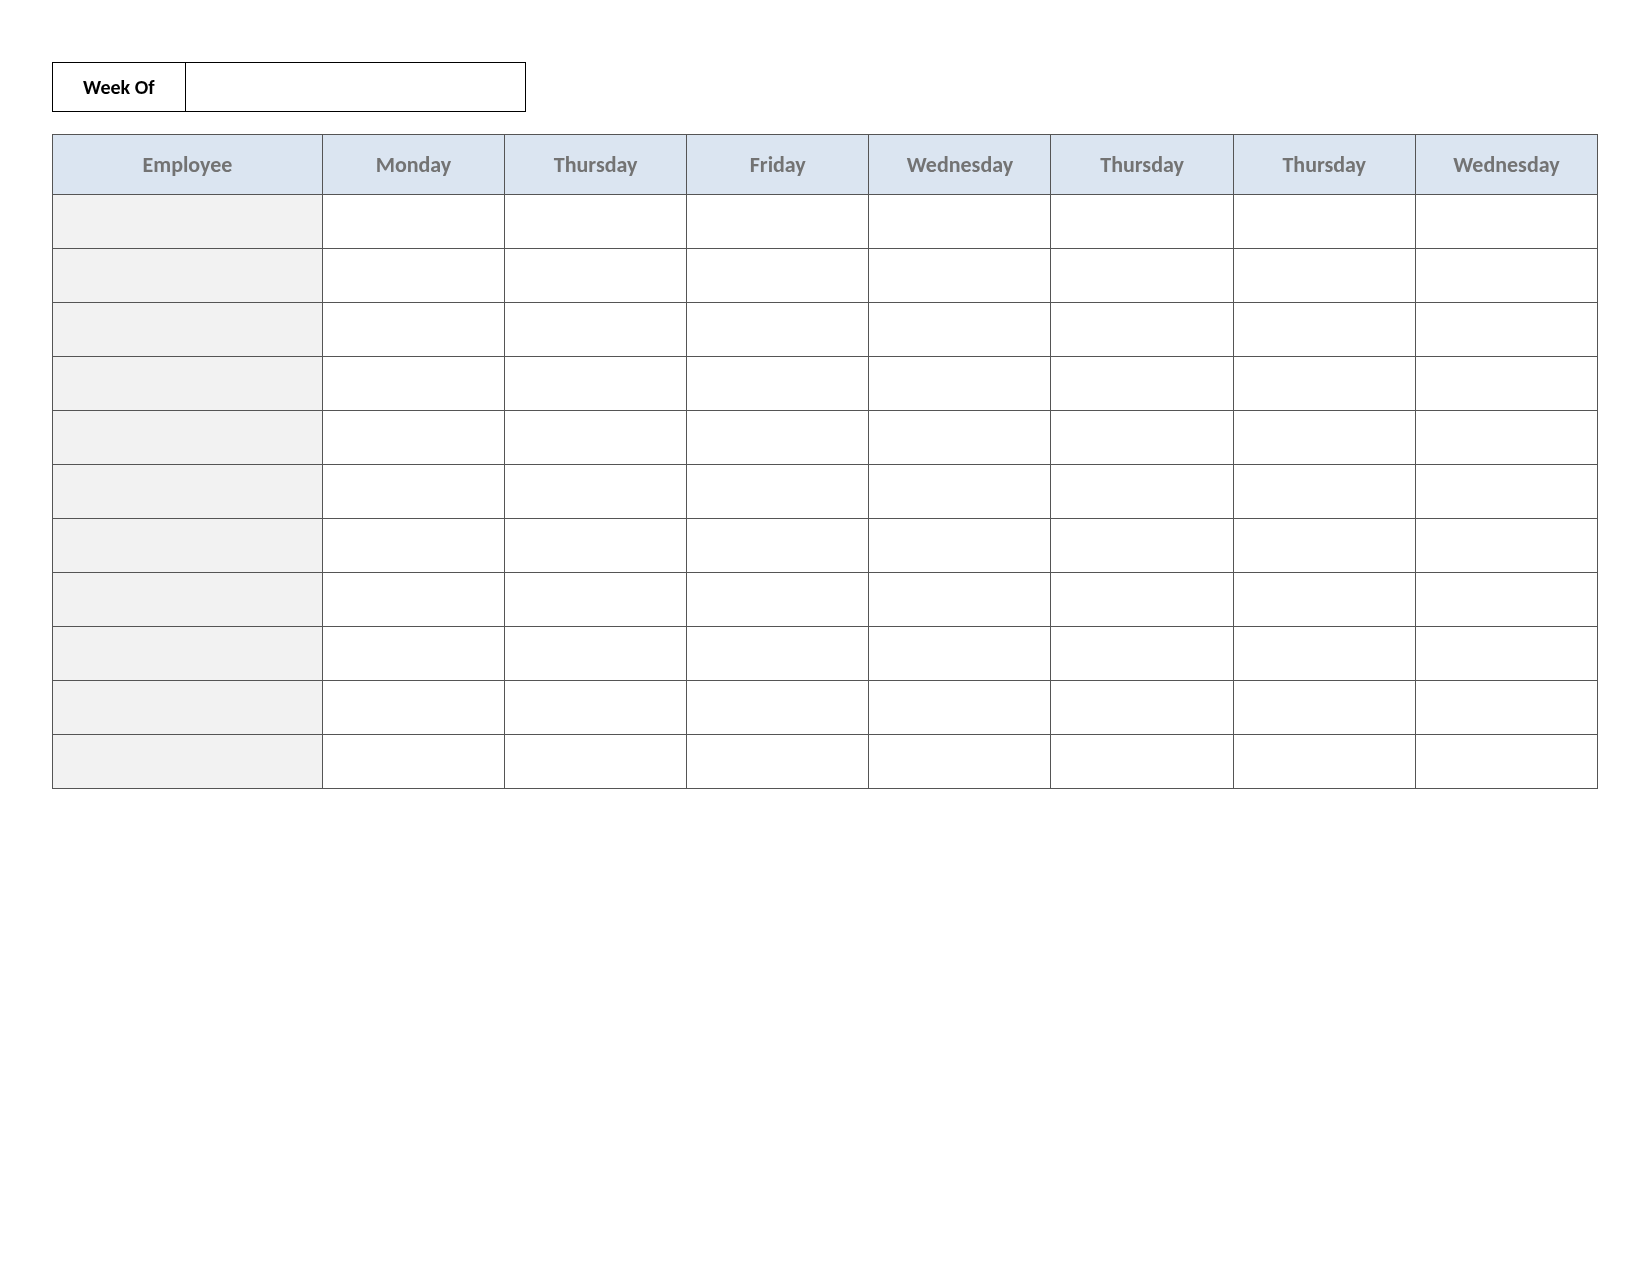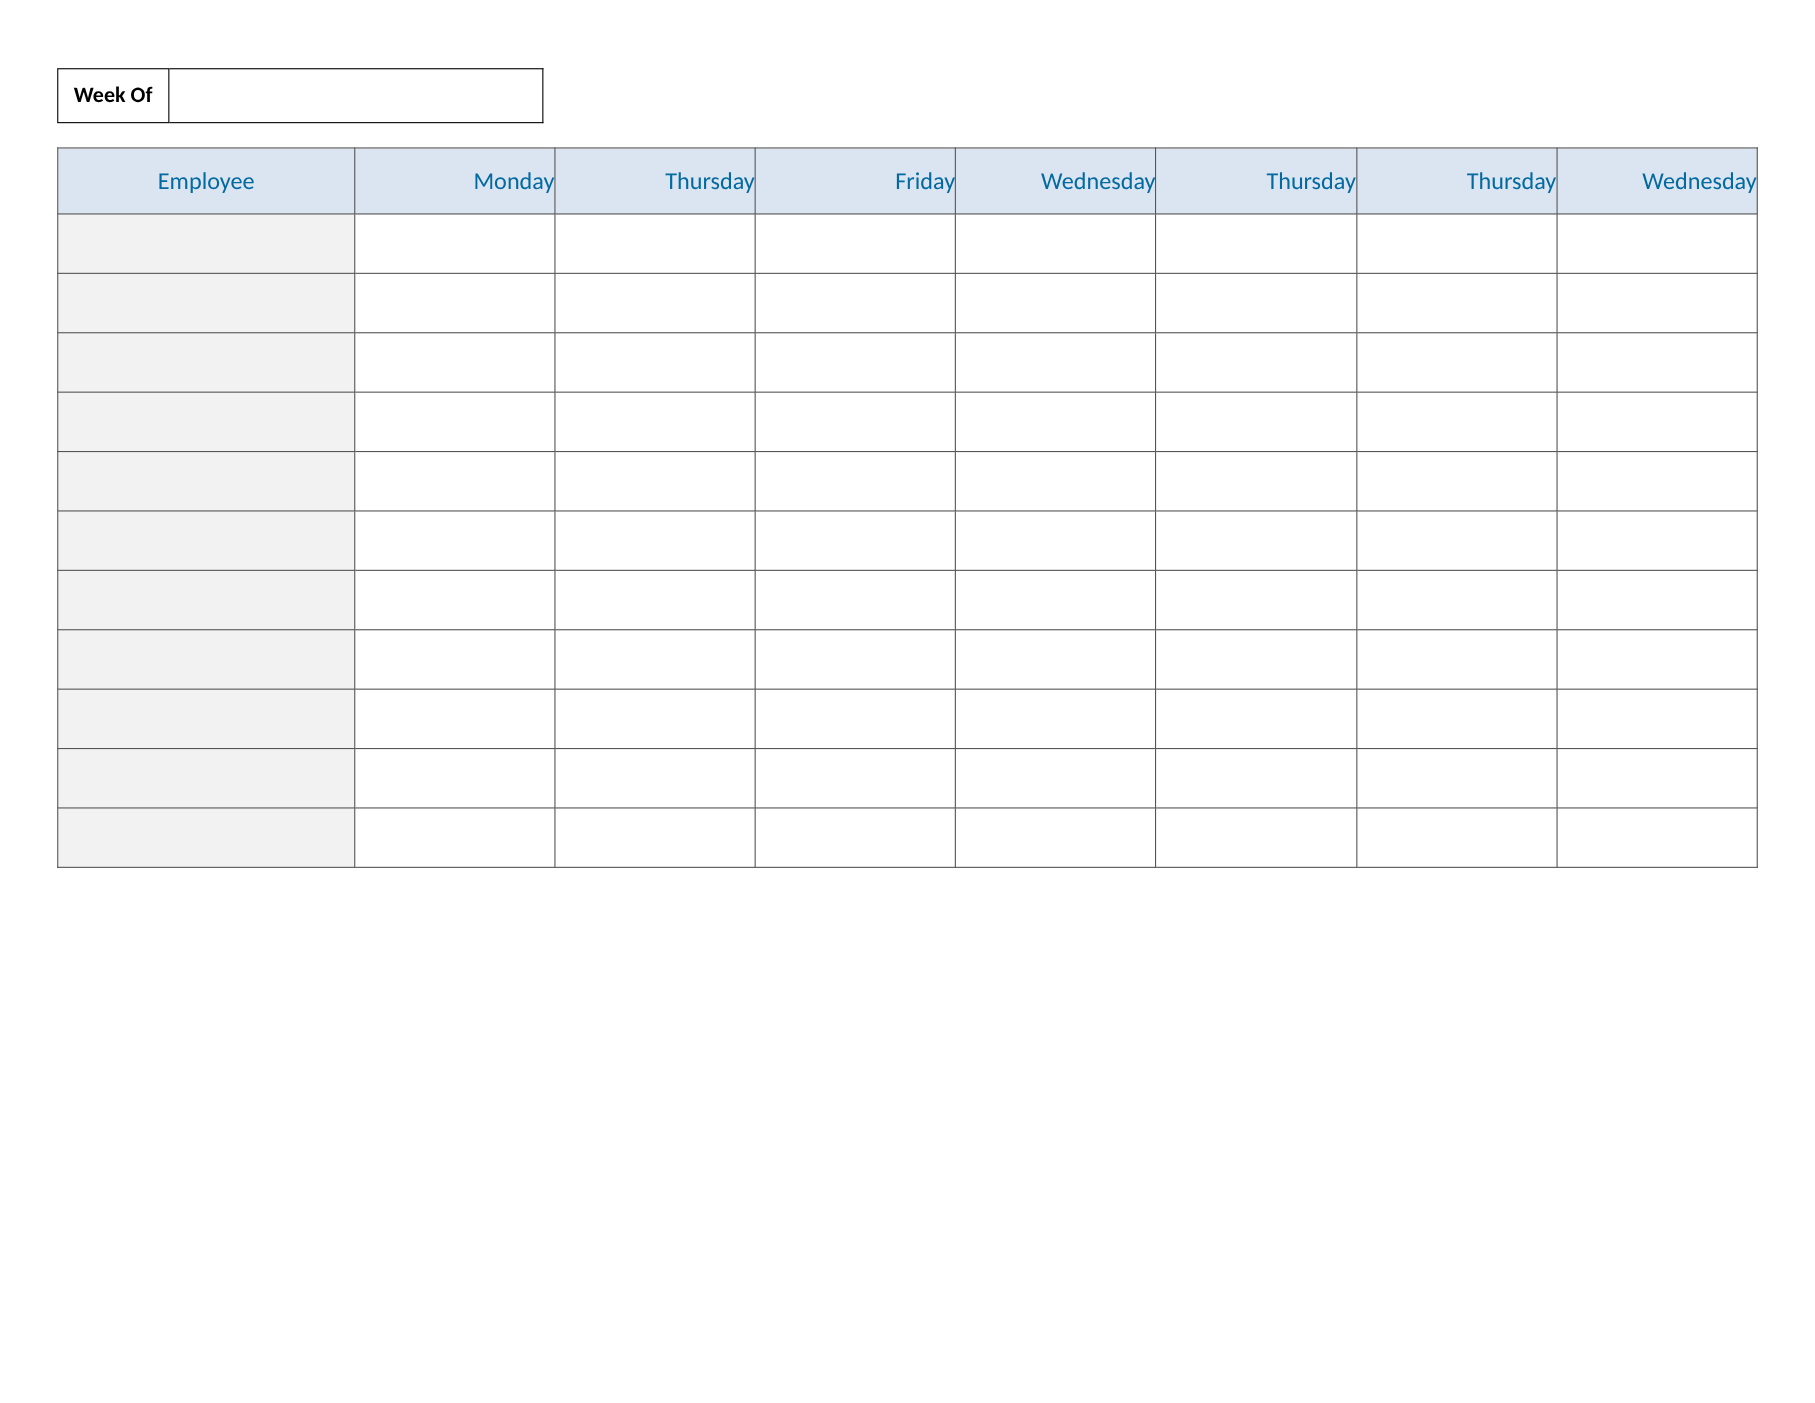--- a/index.html
+++ b/index.html
@@ -9,21 +9,21 @@
       width: 1650px;
       height: 1275px;
       padding: 62px 52px;
     }
     .week-of-container {
       display: flex;
       margin-bottom: 22px;
     }
     .week-of-label {
       border: 1.5px solid #000;
-      padding: 12px 14px;
+      padding: 12px 30px;
       font-size: 20px;
       font-weight: bold;
       display: flex;
       align-items: center;
       height: 50px;
     }
     .week-of-value {
       border: 1.5px solid #000;
       border-left: none;
       width: 340px;
@@ -36,31 +36,30 @@
       table-layout: fixed;
     }
     table.schedule th,
     table.schedule td {
       border: 1px solid #555;
       text-align: center;
       vertical-align: middle;
     }
     table.schedule th {
       background: #dbe5f1;
-      font-weight: normal;
+      font-weight: bold;
       font-size: 22px;
       height: 60px;
-      color: #0369a1;
+      color: #737373;
     }
     table.schedule th.employee-col {
       width: 200px;
     }
     table.schedule th.day-col {
       width: 135px;
-      text-align: right;
     }
     table.schedule td {
       height: 54px;
       background: #fff;
     }
     table.schedule td.employee-cell {
       background: #f2f2f2;
     }
   </style>
 </head>

